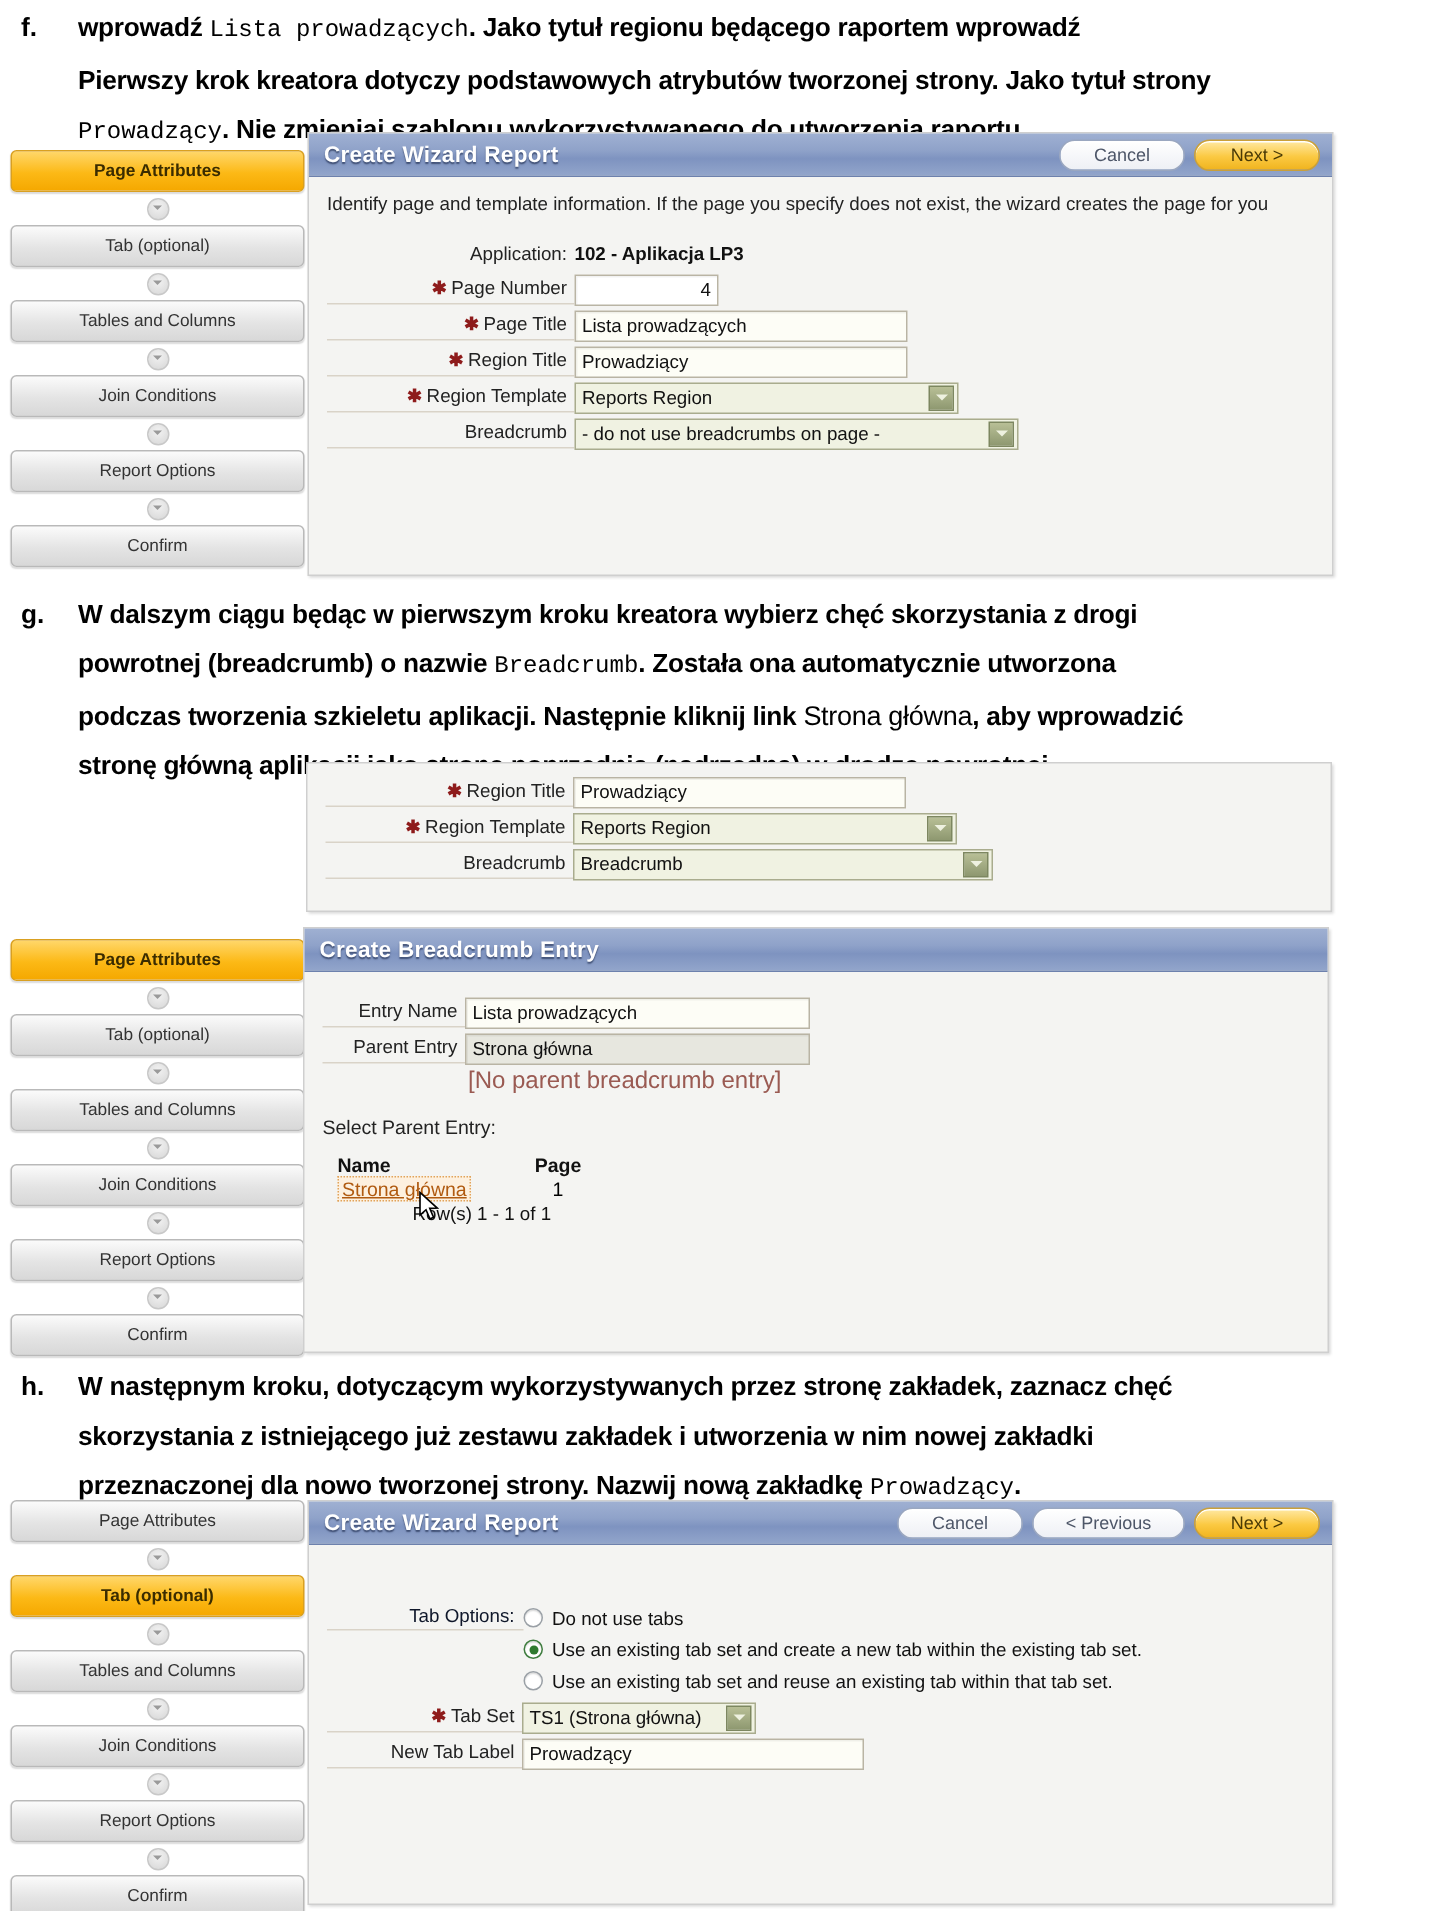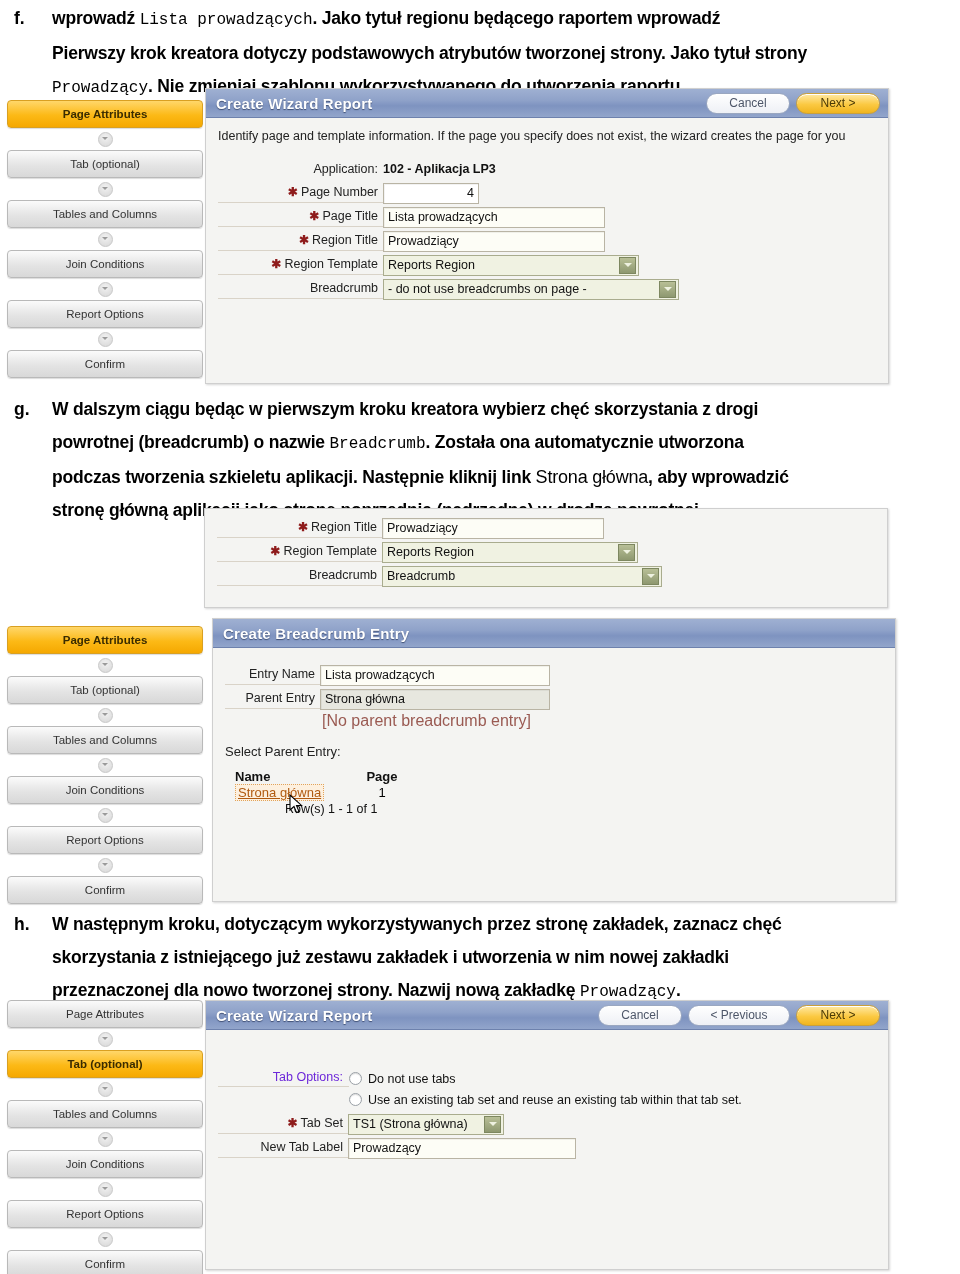--- a/index.html
+++ b/index.html
@@ -143,21 +143,21 @@
     width:11px;height:11px;border-radius:50%;border:1px solid #9aa0a6;
     background:#fff;margin-right:6px;flex:0 0 11px;position:relative;
     box-shadow:inset 0 1px 1px rgba(0,0,0,.15);
   }
   .radio.on{border-color:#3f7d3f;}
   .radio.on:after{
     content:"";position:absolute;left:2.5px;top:2.5px;width:6px;height:6px;
     border-radius:50%;background:#2f7a2f;
   }
   .tabopt-lbl{
-    font-size:12.5px;color:#6d28d9;border-bottom:1px solid #d9d3c8;
+    font-size:12.5px;color:#0f172a;border-bottom:1px solid #d9d3c8;
     padding-right:6px;line-height:18px;white-space:nowrap;
   }
 </style>
 </head>
 <body>
 
 <div class="para" style="left:14px;top:2px;width:946px;">
   <div class="marker">f.</div>
   <div class="body">
     <div><span>wprowadź </span><span class="mono">Lista prowadzących</span><span>. Jako tytuł regionu będącego raportem wprowadź</span></div>
@@ -322,21 +322,21 @@
         <span>Report Options</span>
       </div>
     <div class="rail-sep">
         <span class="dot"></span>
       </div>
     <div class="rail-btn">
         <span>Confirm</span>
       </div>
   </div>
 
-  <div class="panel" style="left:212px;top:0;width:682px;height:282px;">
+  <div class="panel" style="left:202px;top:0;width:682px;height:282px;">
     <div class="panel-head">
       <div class="panel-title">Create Breadcrumb Entry</div>
     </div>
     <div class="panel-body">
       <div class="row" style="margin-top:6px;">
         <div class="lbl" style="width:90px;">Entry Name</div>
         <div class="fld" style="width:220px;">Lista prowadzących</div>
       </div>
       <div class="row" style="margin-bottom:0;">
         <div class="lbl" style="width:90px;">Parent Entry</div>
@@ -424,20 +424,24 @@
 
       <div class="radios" style="margin-top:24px;">
         <div style="display:flex;align-items:flex-start;">
           <div class="tabopt-lbl" style="width:125px;text-align:right;">Tab Options:</div>
           <div>
             <div class="rad-row">
               <span class="radio"></span>
               <span>Do not use tabs</span>
             </div>
             <div class="rad-row">
+              <span class="radio on"></span>
+              <span>Use an existing tab set and create a new tab within the existing tab set.</span>
+            </div>
+            <div class="rad-row">
               <span class="radio"></span>
               <span>Use an existing tab set and reuse an existing tab within that tab set.</span>
             </div>
           </div>
         </div>
 
         <div class="row" style="margin-top:3px;">
           <div class="lbl" style="width:125px;"><span class="req">✱</span><span>Tab Set</span></div>
           <div class="sel" style="width:148px;">
             <span>TS1 (Strona główna)</span>

